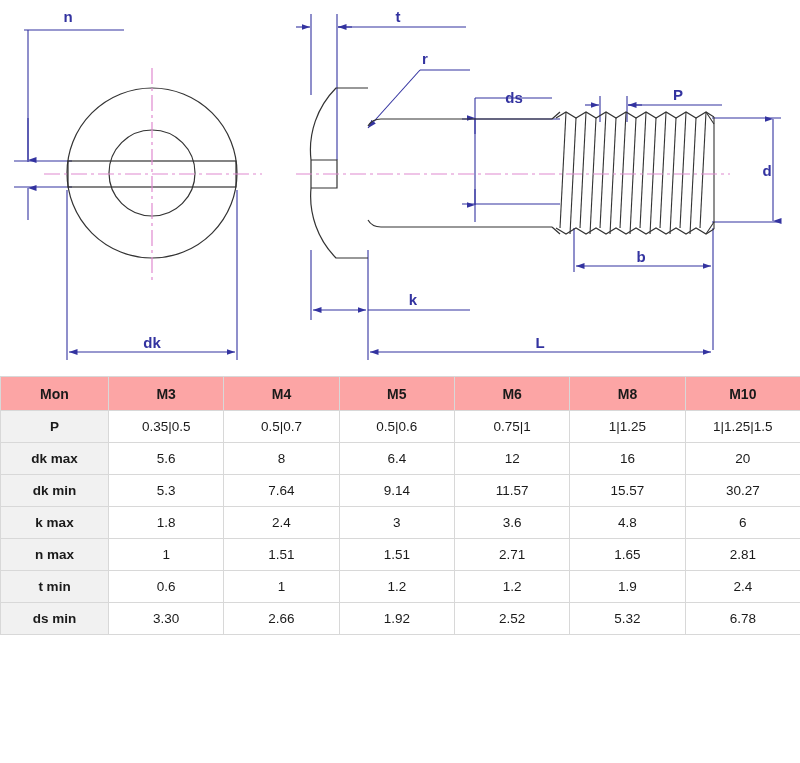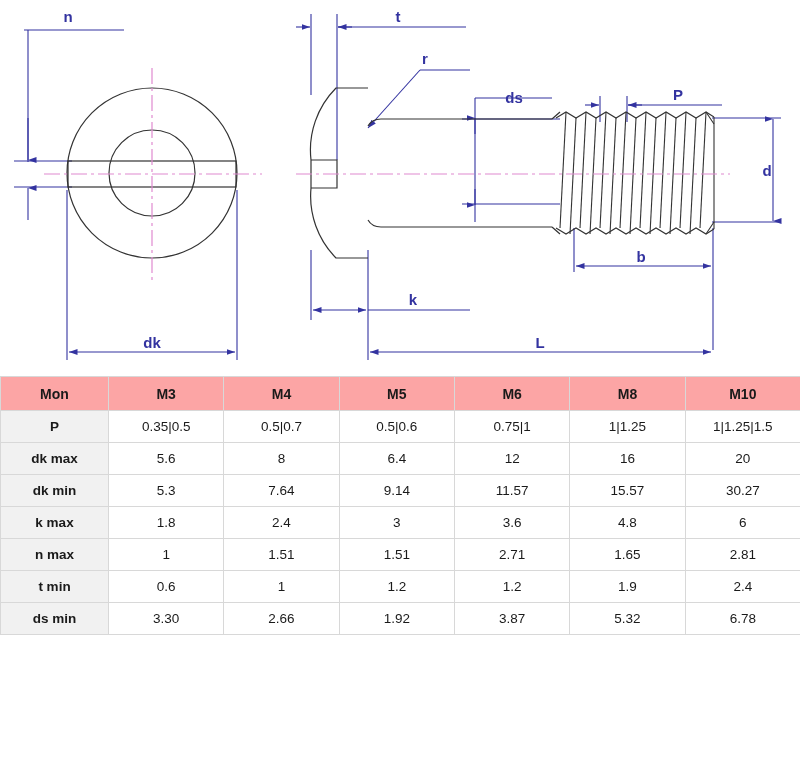--- a/index.html
+++ b/index.html
@@ -294,21 +294,21 @@
           <td>1.2</td>
           <td>1.2</td>
           <td>1.9</td>
           <td>2.4</td>
         </tr>
         <tr>
           <th class="rowlabel">ds min</th>
           <td>3.30</td>
           <td>2.66</td>
           <td>1.92</td>
-          <td>3.87</td>
+          <td>2.52</td>
           <td>5.32</td>
           <td>6.78</td>
         </tr>
       </tbody>
     </table>
   </div>
 
 </div>
 
 </body></html>

